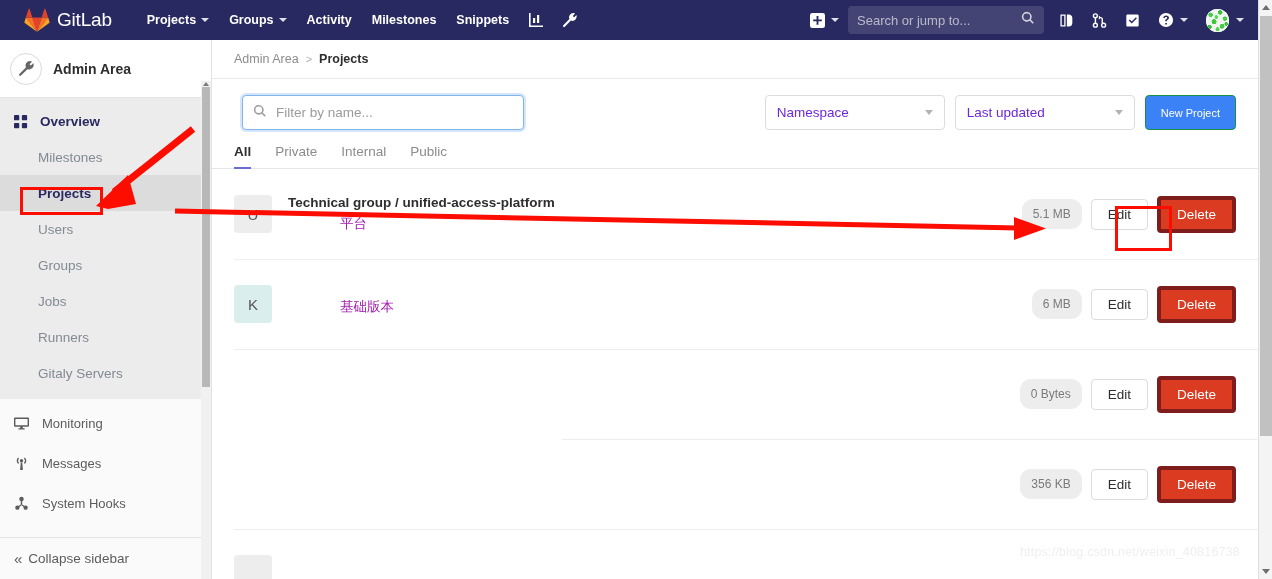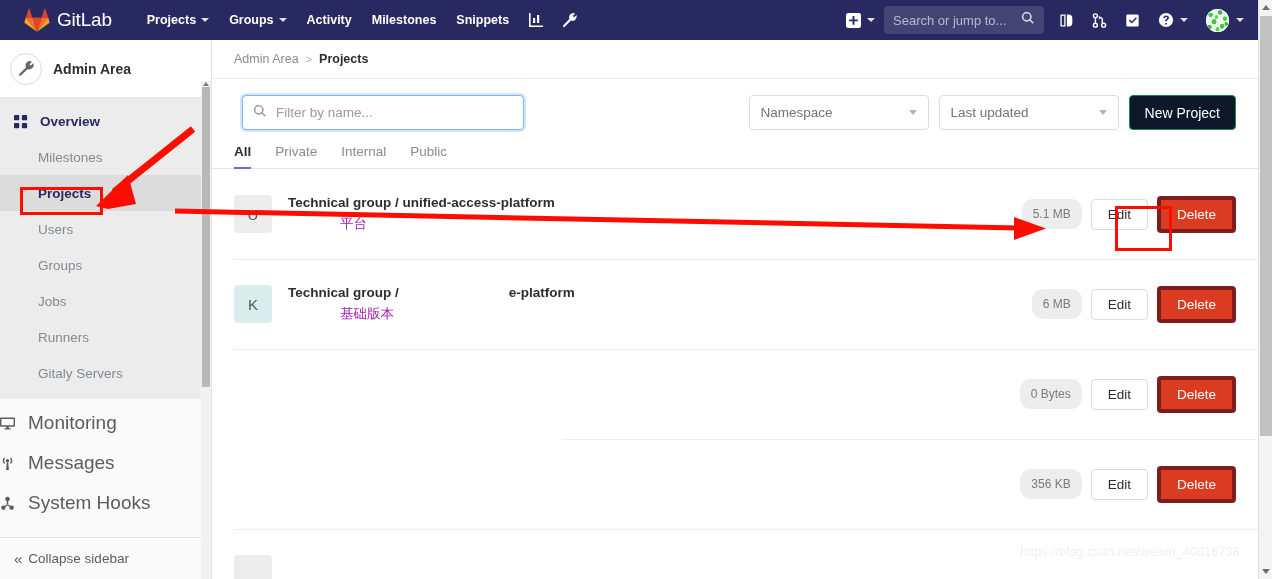--- a/index.html
+++ b/index.html
@@ -43,21 +43,21 @@
     height: 40px; display: flex; align-items: center; justify-content: center;
     padding: 0 9px; cursor: pointer;
   }
   .nav-icon-btn svg { display: block; fill: #fff; }
 
   .nav-right {
     position: absolute; right: 0; top: 0; height: 40px;
     display: flex; align-items: center;
   }
   .search-box {
-    width: 160px; height: 28px;
+    width: 196px; height: 28px;
     background: rgba(255,255,255,0.12);
     border-radius: 4px;
     display: flex; align-items: center;
     padding: 0 9px;
     margin-right: 6px;
     cursor: text;
   }
   .search-box .ph {
     color: rgba(255,255,255,0.62); font-size: 13px; flex: 1;
     white-space: nowrap;
@@ -120,21 +120,21 @@
   .side-sub {
     height: 36px; display: flex; align-items: center;
     padding-left: 38px; font-size: 13.5px; color: #838a94; cursor: pointer;
     position: relative;
   }
   .side-sub.active { background: #dcdcdc; color: #292961; font-weight: bold; }
 
   .side-bottom { background: #fafafa; padding-top: 4px; }
   .side-b-item {
     display: flex; align-items: center; height: 40px;
-    cursor: pointer; color: #5c5c5c; font-size: 19px;
+    padding-left: 14px; cursor: pointer; color: #5c5c5c; font-size: 13px;
   }
   .side-b-item .ic { width: 20px; display: flex; align-items: center; }
   .side-b-item .ic svg { fill: #5c5c5c; }
   .side-b-item .lbl { margin-left: 8px; }
 
   .collapse-bar {
     position: absolute; left: 0; bottom: 0;
     width: 211px; height: 42px;
     background: #fafafa;
     border-top: 1px solid #e3e3e3;
@@ -191,30 +191,30 @@
 
   .toolbar-right {
     position: absolute; right: 22px; top: 16px;
     display: flex; align-items: center; gap: 10px;
   }
   .select-box {
     width: 180px; height: 35px;
     border: 1px solid #dcdcdc; border-radius: 4px;
     background: #fff;
     display: flex; align-items: center; justify-content: space-between;
-    padding: 0 11px; cursor: pointer; font-size: 13.5px; color: #737373; text-align: center;
+    padding: 0 11px; cursor: pointer; font-size: 13.5px; color: #6d28d9; text-align: center;
   }
   .select-box .sel-caret {
     width: 0; height: 0;
     border-left: 4px solid transparent; border-right: 4px solid transparent;
     border-top: 5px solid #b3b3b3;
   }
   .btn-new {
-    height: 35px; background: #0f172a; border: 1px solid #168f48;
-    border-radius: 4px; color: #fff; font-size: 14px;
+    height: 35px; background: #3b82f6; border: 1px solid #168f48;
+    border-radius: 4px; color: #fff; font-size: 11px;
     padding: 0 15px; display: flex; align-items: center; cursor: pointer;
     white-space: nowrap;
   }
 
   .tabs {
     display: flex; align-items: center;
     padding-left: 22px; margin-top: 14px;
     border-bottom: 1px solid #e5e5e5;
     position: relative;
   }
@@ -538,23 +538,20 @@
           <button class="btn-edit">Edit</button>
           <button class="btn-delete">Delete</button>
         </div>
       </div>
 
       <div class="prow">
         <div class="pava" style="background:#dbeeee;">
           <span>K</span>
         </div>
         <div class="pinfo">
-          <div class="pname">
-            <span class="plain">Technical group /</span><span class="gap"></span><span class="plain">e-platform</span>
-          </div>
           <div class="pdesc">基础版本</div>
         </div>
         <div class="pright">
           <span class="size-badge">6 MB</span>
           <button class="btn-edit">Edit</button>
           <button class="btn-delete">Delete</button>
         </div>
       </div>
 
       <div class="prow">

